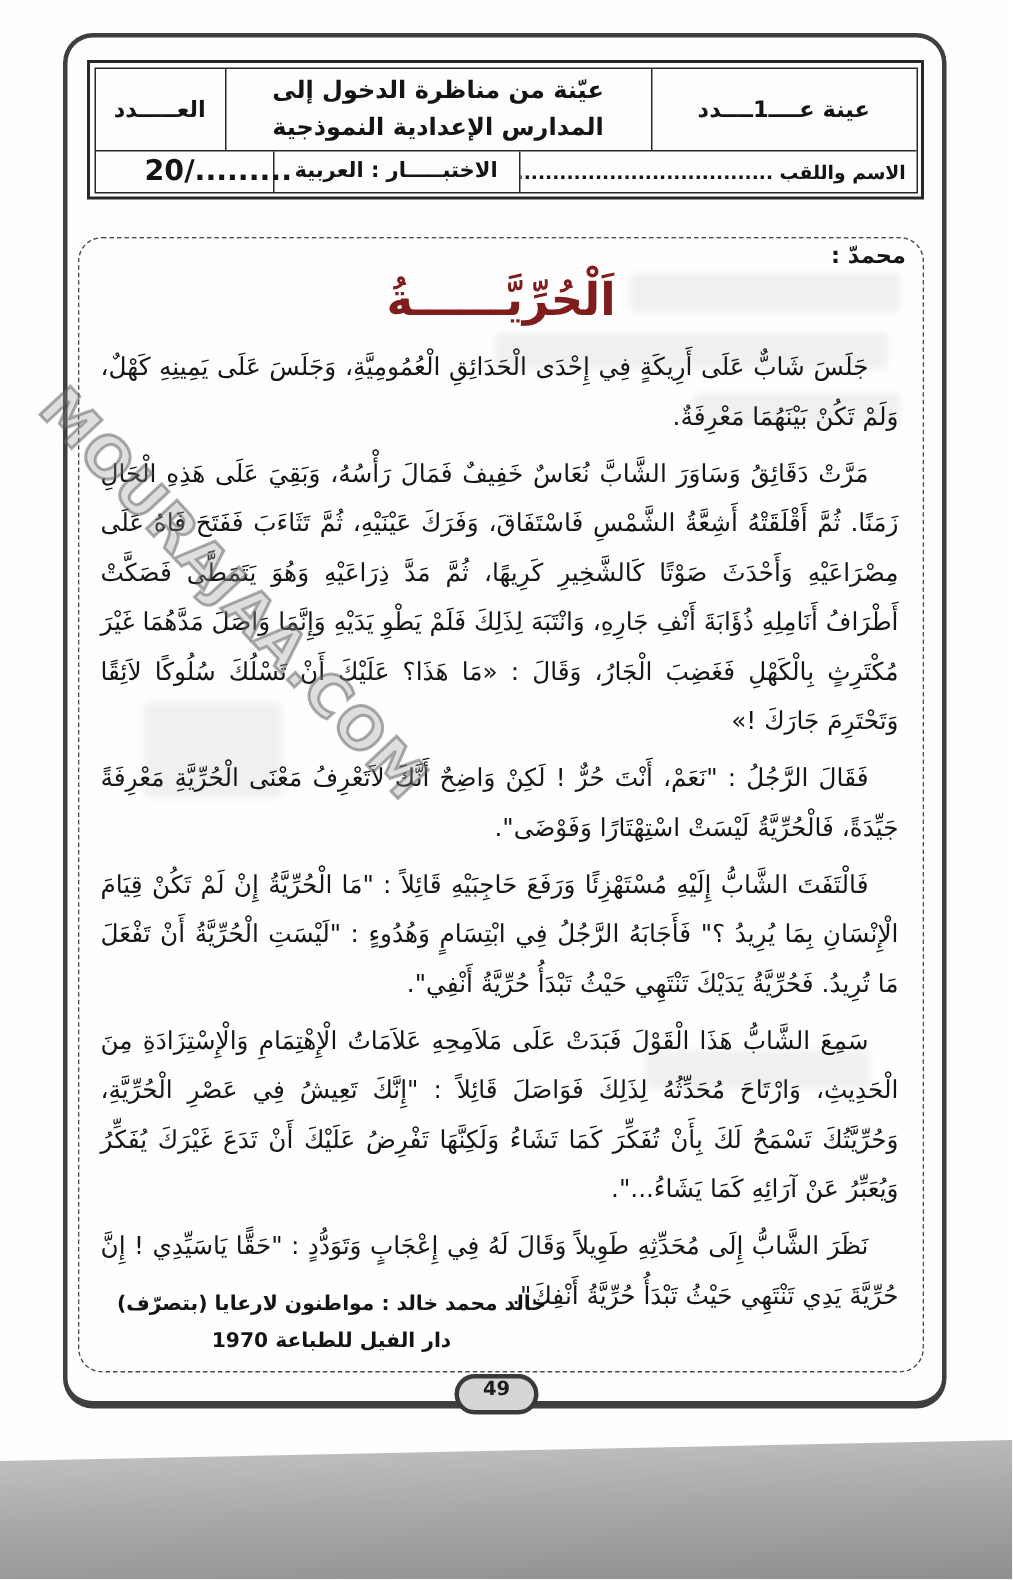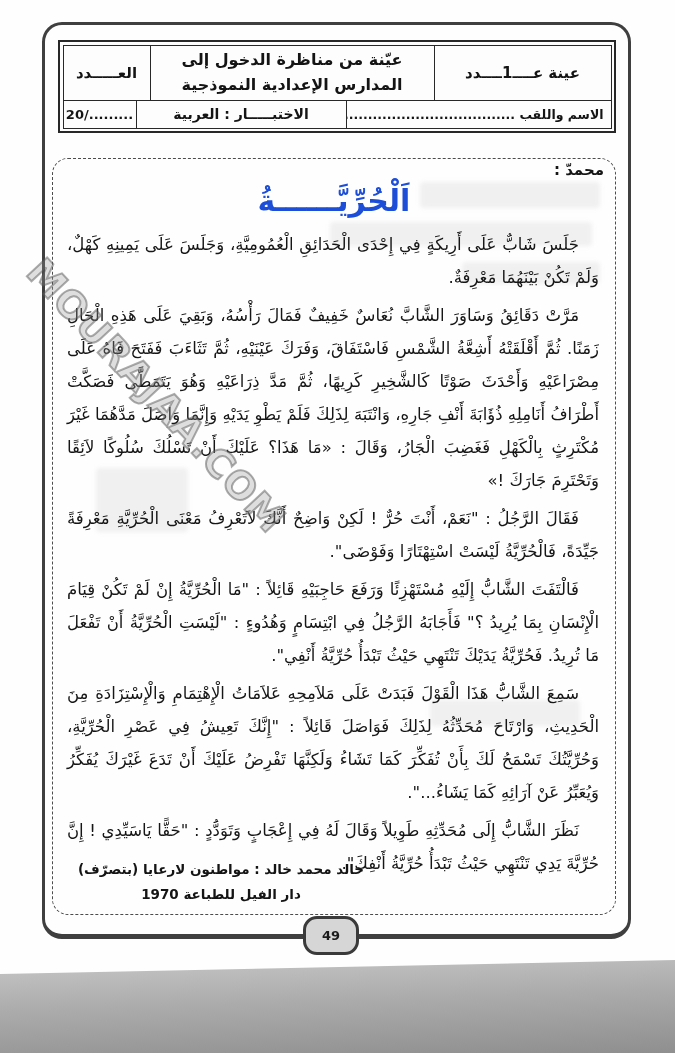--- a/index.html
+++ b/index.html
@@ -38,52 +38,52 @@
   .hrow2{height:27px;display:flex;}
   .hcell{display:flex;align-items:center;justify-content:center;box-sizing:border-box;color:#141414;}
   .cell-sample{width:176px;font-weight:bold;font-size:15px;}
   .cell-title{flex:1;border-right:1.5px solid #282828;border-left:1.5px solid #282828;
     font-weight:bold;font-size:16px;line-height:1.55;text-align:center;padding:0 10px;}
   .cell-number{width:86px;font-weight:bold;font-size:15px;}
   .cell-name{width:264px;font-weight:bold;font-size:12.5px;justify-content:flex-start;
     padding:0 7px;white-space:nowrap;overflow:hidden;}
   .cell-exam{flex:1;border-right:1.5px solid #282828;border-left:1.5px solid #282828;
     font-weight:bold;font-size:14px;}
-  .cell-score{width:72px;font-size:13px;font-weight:bold;}
+  .cell-score{width:72px;font-size:19px;font-weight:bold;margin-left:46px;}
 
   
   .text-box{
     position:absolute;left:52px;top:158px;width:564px;height:757px;
     border:1.6px dashed #4c4c4c;border-radius:16px;box-sizing:border-box;
   }
   .section-label{
     position:absolute;top:2px;right:11px;
     font-weight:bold;font-size:15px;color:#161616;direction:rtl;
   }
   .main-title{
     margin-top:24px;text-align:center;direction:rtl;
-    font-weight:bold;font-size:30px;color:#1d4ed8;letter-spacing:0;
+    font-weight:bold;font-size:30px;color:#7f1d1d;letter-spacing:0;
   }
   .paragraphs{
     direction:rtl;text-align:justify;
     padding:10px 16px 0 14px;
     font-size:16.5px;line-height:33px;color:#161616;
   }
   .paragraphs p{margin:0 0 5px 0;text-indent:20px;}
   .attribution{
     position:absolute;left:18px;bottom:12px;width:300px;
     direction:rtl;text-align:center;font-weight:bold;font-size:13.5px;color:#141414;
   }
   .attribution .src2{margin-top:9px;}
 
   
   .page-pill{
-    position:absolute;left:303px;top:916px;width:56px;height:39px;
+    position:absolute;left:303px;top:916px;width:56px;height:27px;
     background:#d6d6d6;border:3px solid #3a3a3a;border-radius:14px;
-    display:flex;align-items:center;justify-content:center;
+    display:flex;justify-content:center;
     font-weight:bold;font-size:13px;color:#1c1c1c;box-sizing:border-box;z-index:10;
   }
 
   
   .watermark{
     position:absolute;left:50px;top:250px;z-index:30;pointer-events:none;
     transform:rotate(47deg);transform-origin:0 0;
     font-weight:bold;font-size:38px;letter-spacing:1px;
     color:rgba(150,150,150,0.30);
     -webkit-text-stroke:2px rgba(90,90,90,0.50);

